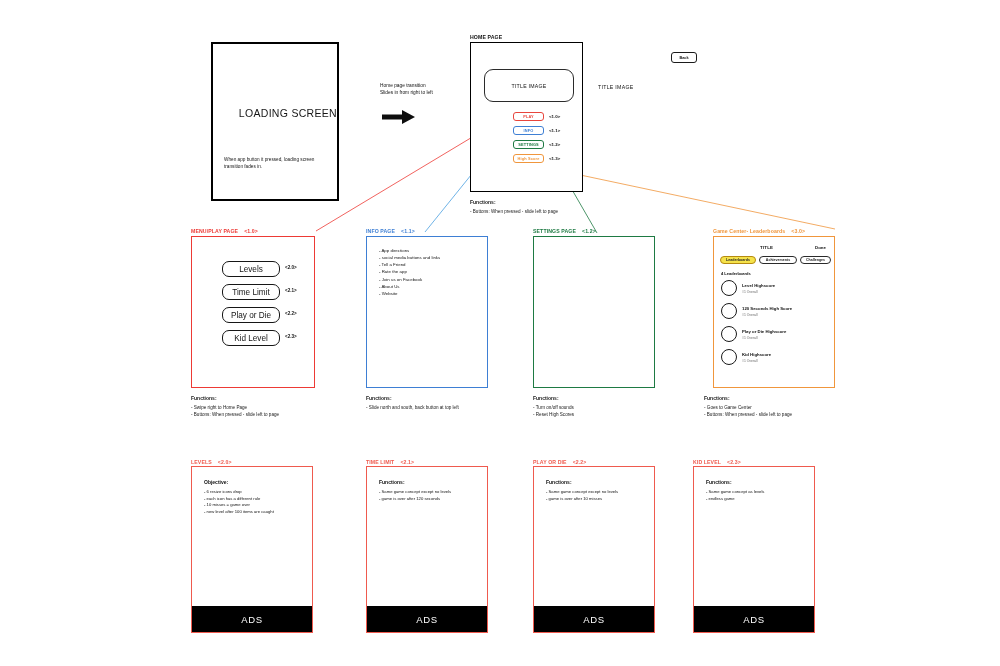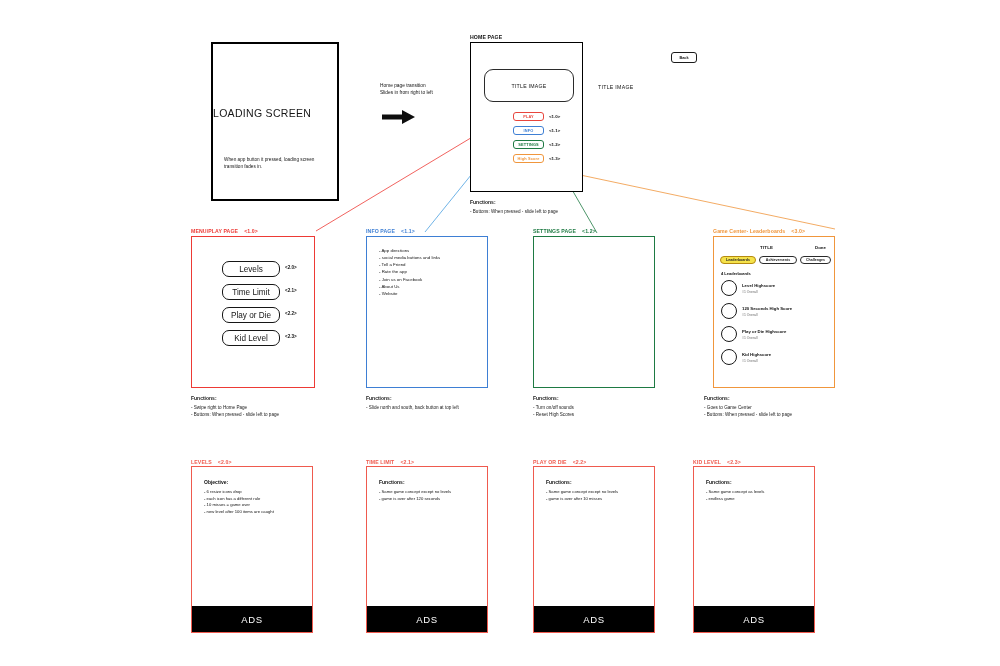--- a/index.html
+++ b/index.html
@@ -64,21 +64,21 @@
   
   #loading-screen {
     left: 211px; top: 42px;
     width: 128px; height: 159px;
     border: 2.2px solid #000000;
   }
   #loading-title {
     position: absolute;
     left: 0; right: 0;
     top: 63px;
-    text-align: left;
+    text-align: right;
     font-size: 10.5px;
     letter-spacing: .3px;
     color: #161616;
   }
   #loading-note {
     position: absolute;
     left: 11px; right: 8px;
     top: 112px;
     font-size: 4.7px;
     line-height: 1.5;

